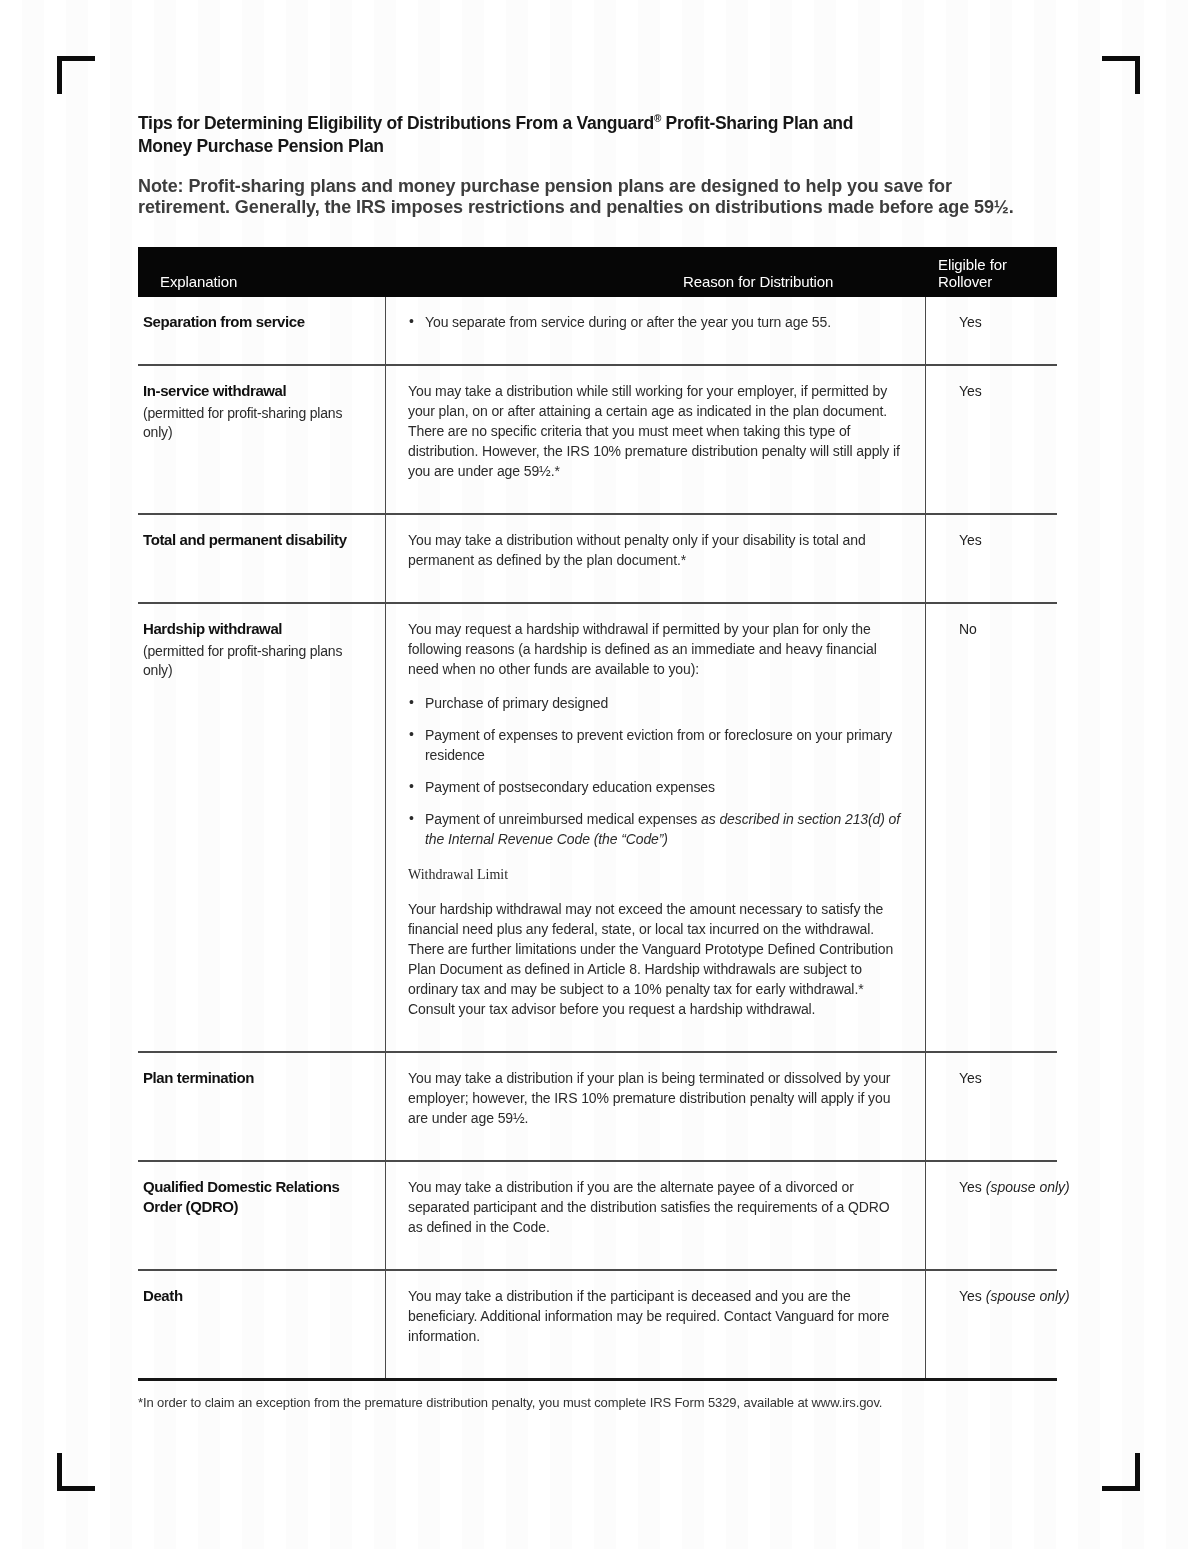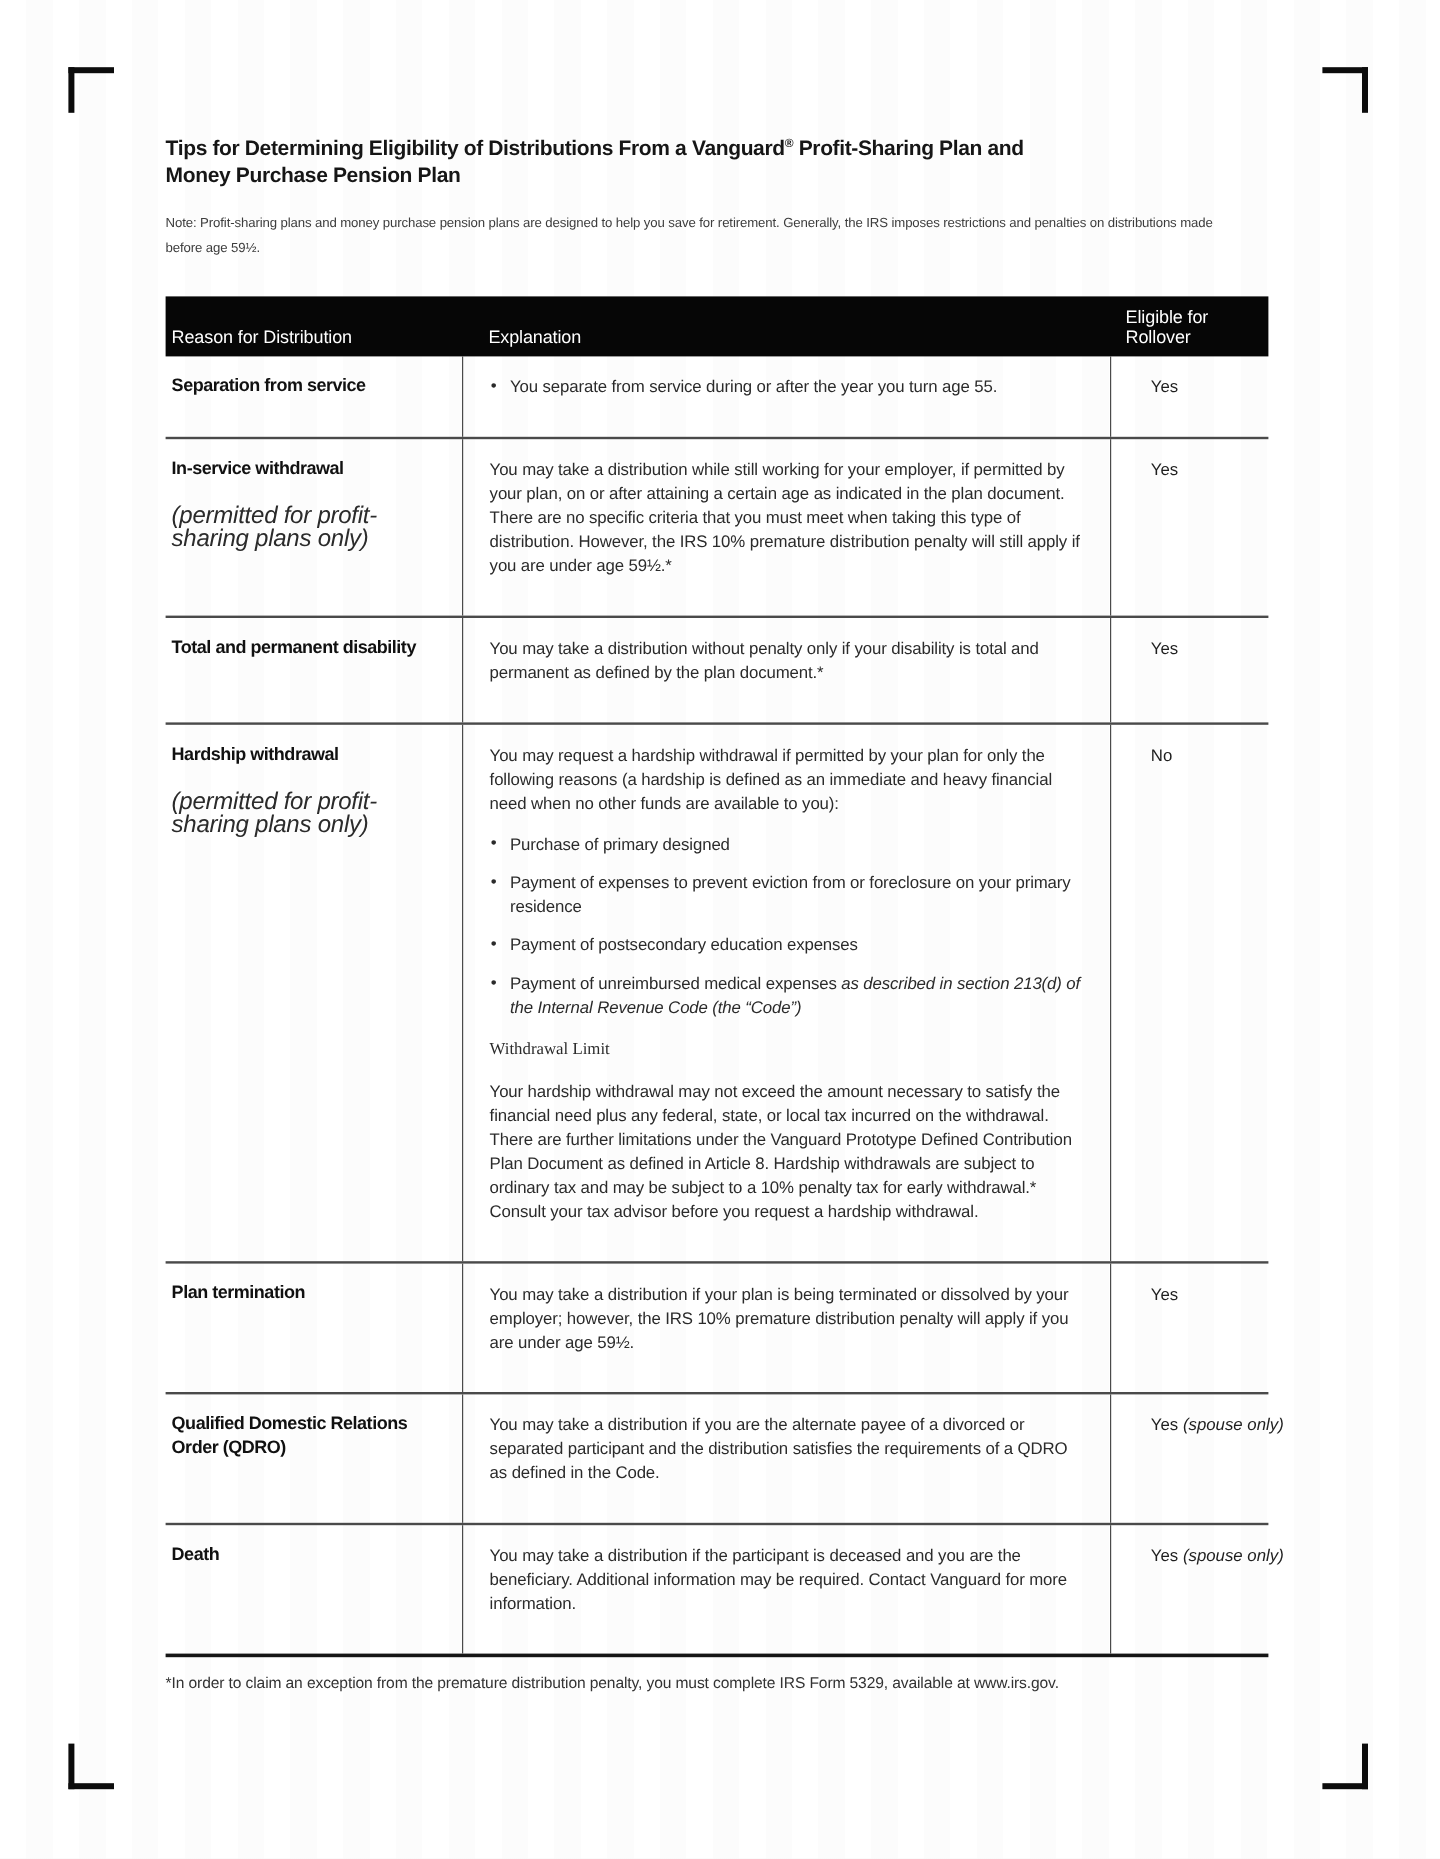--- a/index.html
+++ b/index.html
@@ -21,39 +21,39 @@
   .crop.br{left:1102px;top:1453px;border-bottom:5px solid #0c0c0c;border-right:5px solid #0c0c0c;}
 
   .title{
     position:absolute;left:138px;top:112px;width:919px;
     font-size:17.5px;line-height:23px;font-weight:bold;color:#161616;
     letter-spacing:-0.3px;margin:0;
   }
   .title sup{font-size:10px;line-height:0;}
   .note{
     position:absolute;left:138px;top:176px;width:900px;
-    font-size:11px;line-height:21px;color:#3d3d3d;letter-spacing:-0.1px;
+    font-size:18px;line-height:21px;color:#3d3d3d;letter-spacing:-0.1px;font-weight:bold;
   }
 
   .table-wrap{position:absolute;left:138px;top:247px;width:919px;}
   .doc-table{width:919px;border-bottom:3px solid #161616;}
   .thead{display:flex;background:#060606;color:#fff;min-height:50px;}
   .th{display:flex;align-items:flex-end;padding-bottom:7px;font-weight:normal;font-size:15px;letter-spacing:-0.1px;}
   .col1{width:247px;box-sizing:border-box;padding-left:5px;padding-right:10px;}
   .col2{width:540px;box-sizing:border-box;padding-left:22px;padding-right:18px;}
   .col3{width:132px;box-sizing:border-box;padding-left:13px;padding-right:2px;}
 
   .row{display:flex;}
   .row + .row{border-top:2px solid #4a4a4a;}
   .cell{padding-top:15px;padding-bottom:32px;box-sizing:border-box;}
   .row .col2{border-left:1.5px solid #4a4a4a;}
   .row .col3{border-left:1.5px solid #4a4a4a;}
 
   .reason{font-weight:bold;font-size:15px;line-height:20px;color:#111;letter-spacing:-0.4px;}
-  .reason-note{font-style:italic;font-size:20px;line-height:19px;color:#2b2b2b;margin-top:20px;letter-spacing:-0.2px;}
+  .reason-note{font-size:14px;line-height:19px;color:#2b2b2b;margin-top:3px;letter-spacing:-0.2px;}
 
   .p{font-size:14px;line-height:20px;color:#2b2b2b;margin:0 0 14px 0;letter-spacing:-0.1px;}
   .p:last-child{margin-bottom:0;}
   .bullet{position:relative;padding-left:17px;margin:0 0 12px 0;font-size:14px;line-height:20px;color:#2b2b2b;letter-spacing:-0.1px;}
   .bullet:last-child{margin-bottom:0;}
   .bullet .dot{position:absolute;left:1px;top:-1px;}
   .bullet i{font-style:italic;}
   .subhead{font-size:14px;line-height:20px;color:#2b2b2b;margin:16px 0 14px 0;font-family:Liberation Serif, serif;}
 
   .eligible{font-size:14px;line-height:20px;color:#1f1f1f;white-space:nowrap;margin-left:20px;}
@@ -73,22 +73,22 @@
   <div class="crop bl"></div>
   <div class="crop br"></div>
 
   <h1 class="title"><span>Tips for Determining Eligibility of Distributions From a Vanguard</span><sup>®</sup><span> Profit-Sharing Plan and</span><br><span>Money Purchase Pension Plan</span></h1>
 
   <div class="note">Note: Profit-sharing plans and money purchase pension plans are designed to help you save for retirement. Generally, the IRS imposes restrictions and penalties on distributions made before age 59½.</div>
 
   <div class="table-wrap">
     <div class="doc-table">
       <div class="thead">
+        <div class="th col2">Explanation</div>
         <div class="th col1">Reason for Distribution</div>
-        <div class="th col2">Explanation</div>
         <div class="th col3">Eligible for Rollover</div>
       </div>
       <div id="tbody">
           <div class="row">
             <div class="cell col1">
               <div class="reason">Separation from service</div>
             </div>
             <div class="cell col2">
               <div class="bullet"><span class="dot">•</span><span>You separate from service during or after the year you turn age 55.</span></div>
             </div>

